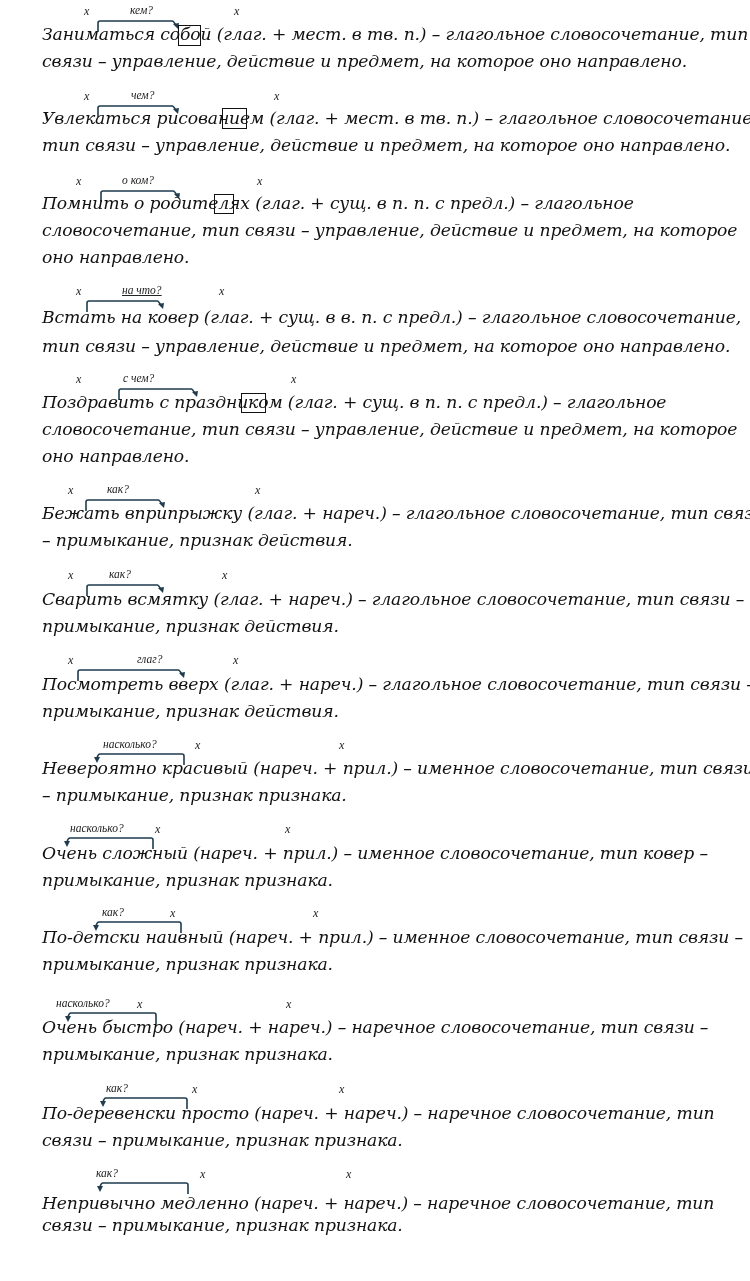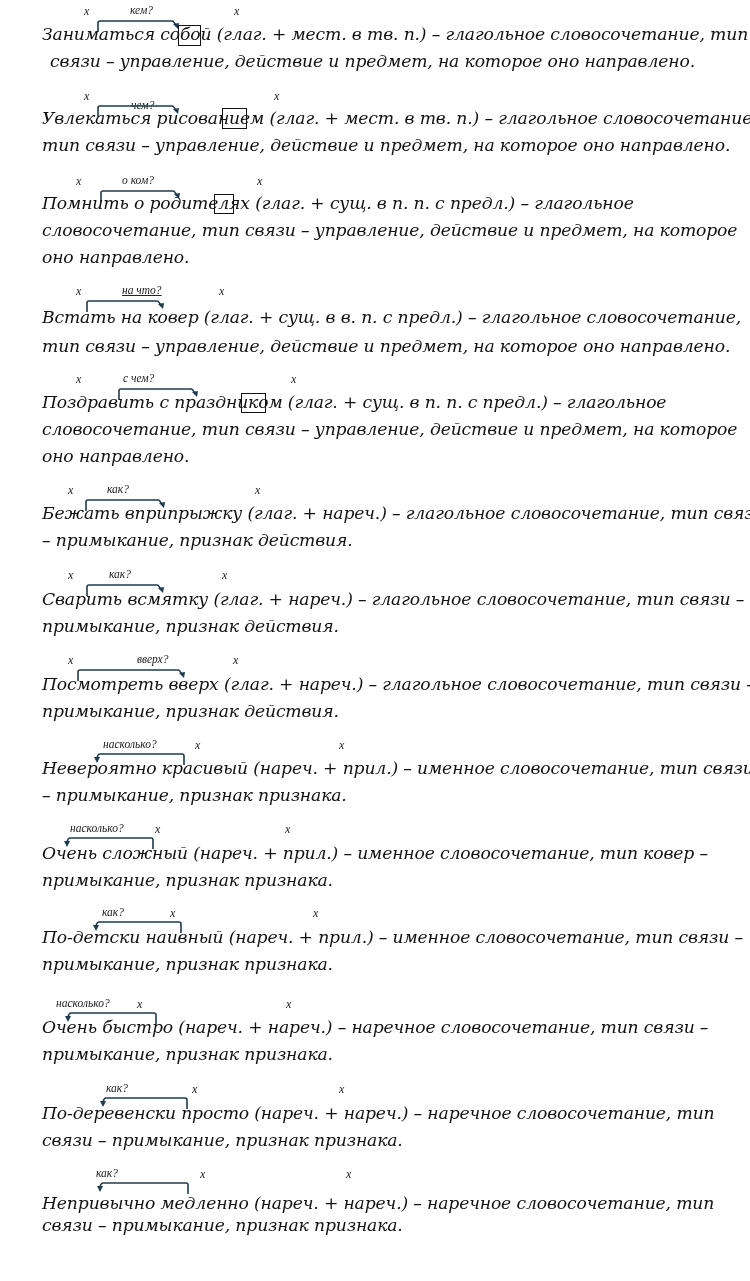--- a/index.html
+++ b/index.html
@@ -29,26 +29,26 @@
   <div class="entry" style="top:0px;">
     <span class="ann" style="left:84px; top:4px;">x</span>
     <span class="ann q" style="left:130px; top:4px;">кем?</span>
     <span class="ann" style="left:234px; top:4px;">x</span>
     <svg class="arc" style="left:96px; top:20px;" width="84" height="14">
         <path d="M2,12 L2,3 Q2,1 4,1 L76,1 Q78,1 80,6" stroke="#1f3b4d" stroke-width="1.6" fill="none"></path>
         <path d="M77,4 L82,9 L83,3 Z" fill="#1f3b4d"></path>
       </svg>
     <div class="box" style="left:178px; top:25px; width:23px; height:21px;"></div>
     <div class="line" style="top:24px;">Заниматься собой (глаг. + мест. в тв. п.) – глагольное словосочетание, тип</div>
-    <div class="line" style="top:51px;margin-left:8px;">связи – управление, действие и предмет, на которое оно направлено.</div>
+    <div class="line" style="top:51px;">связи – управление, действие и предмет, на которое оно направлено.</div>
   </div>
 
   <div class="entry" style="top:86px;">
     <span class="ann" style="left:84px; top:3px;">x</span>
-    <span class="ann q" style="left:131px; top:13px;">чем?</span>
+    <span class="ann q" style="left:131px; top:3px;">чем?</span>
     <span class="ann" style="left:274px; top:3px;">x</span>
     <svg class="arc" style="left:96px; top:19px;" width="84" height="14">
         <path d="M2,12 L2,3 Q2,1 4,1 L76,1 Q78,1 80,6" stroke="#1f3b4d" stroke-width="1.6" fill="none"></path>
         <path d="M77,4 L82,9 L83,3 Z" fill="#1f3b4d"></path>
       </svg>
     <div class="box" style="left:222px; top:22px; width:25px; height:21px;"></div>
     <div class="line" style="top:22px;">Увлекаться рисованием (глаг. + мест. в тв. п.) – глагольное словосочетание,</div>
     <div class="line" style="top:49px;">тип связи – управление, действие и предмет, на которое оно направлено.</div>
   </div>
 
@@ -111,21 +111,21 @@
     <svg class="arc" style="left:85px; top:16px;" width="82" height="14">
         <path d="M2,12 L2,3 Q2,1 4,1 L72,1 Q74,1 76,6" stroke="#1f3b4d" stroke-width="1.6" fill="none"></path>
         <path d="M73,4 L78,9 L79,3 Z" fill="#1f3b4d"></path>
       </svg>
     <div class="line" style="top:21px;">Сварить всмятку (глаг. + нареч.) – глагольное словосочетание, тип связи –</div>
     <div class="line" style="top:48px;">примыкание, признак действия.</div>
   </div>
 
   <div class="entry" style="top:653px;">
     <span class="ann" style="left:68px; top:0px;">x</span>
-    <span class="ann q" style="left:137px; top:0px;">вверх?</span>
+    <span class="ann q" style="left:137px; top:0px;">глаг?</span>
     <span class="ann" style="left:233px; top:0px;">x</span>
     <svg class="arc" style="left:76px; top:16px;" width="112" height="14">
         <path d="M2,12 L2,3 Q2,1 4,1 L102,1 Q104,1 106,6" stroke="#1f3b4d" stroke-width="1.6" fill="none"></path>
         <path d="M103,4 L108,9 L109,3 Z" fill="#1f3b4d"></path>
       </svg>
     <div class="line" style="top:21px;">Посмотреть вверх (глаг. + нареч.) – глагольное словосочетание, тип связи –</div>
     <div class="line" style="top:48px;">примыкание, признак действия.</div>
   </div>
 
   <div class="entry" style="top:738px;">

